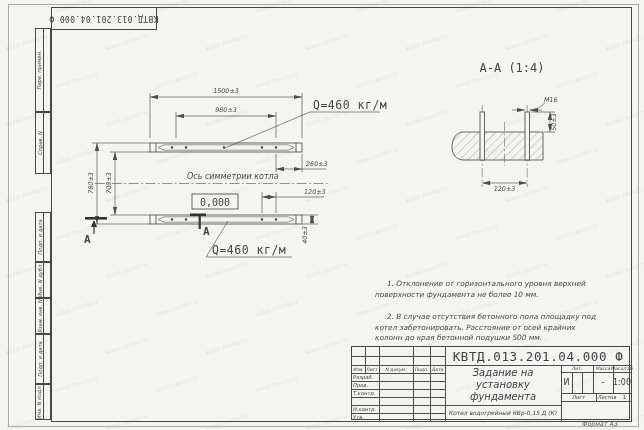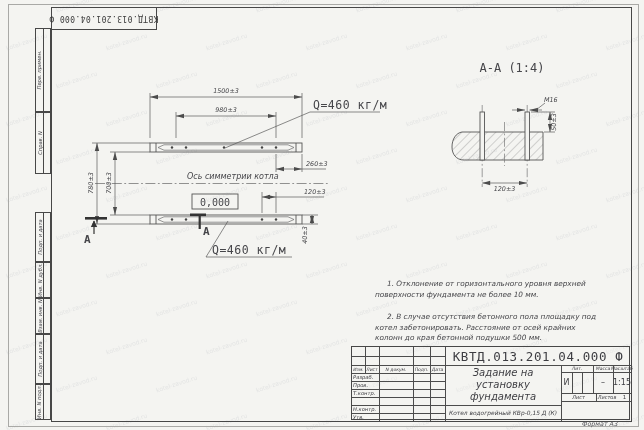--- a/index.html
+++ b/index.html
@@ -372,21 +372,21 @@
     <div class="tcell it" style="left:1px;top:42px;width:26px;height:8px;font-size:5.2px;justify-content:flex-start;">Т.контр.</div>
     <div class="tcell it" style="left:1px;top:58px;width:26px;height:8px;font-size:5.2px;justify-content:flex-start;">Н.контр.</div>
     <div class="tcell it" style="left:1px;top:66px;width:26px;height:8px;font-size:5.2px;justify-content:flex-start;">Утв.</div>
 
     <div class="tcell it" style="left:209px;top:18px;width:32px;height:7px;font-size:4.6px;">Лит.</div>
     <div class="tcell it" style="left:241px;top:18px;width:20px;height:7px;font-size:4.6px;">Масса</div>
     <div class="tcell it" style="left:261px;top:18px;width:18px;height:7px;font-size:4.6px;">Масштаб</div>
 
     <div class="tcell" style="left:209px;top:25px;width:11px;height:21px;font-size:8px;">И</div>
     <div class="tcell" style="left:241px;top:25px;width:20px;height:21px;font-size:8px;">–</div>
-    <div class="tcell" style="left:261px;top:25px;width:18px;height:21px;font-size:8px;">1:15</div>
+    <div class="tcell" style="left:261px;top:25px;width:18px;height:21px;font-size:8px;">1:00</div>
 
     <div class="tcell it" style="left:209px;top:46px;width:35px;height:8px;font-size:5px;">Лист</div>
     <div class="tcell it" style="left:244px;top:46px;width:22px;height:8px;font-size:5px;">Листов</div>
     <div class="tcell" style="left:266px;top:46px;width:13px;height:8px;font-size:5.5px;">1</div>
 
   <div class="ln" style="left: 13px; top: 0px; width: 1px; height: 26px;"></div>
       <div class="ln" style="left: 27px; top: 0px; width: 1px; height: 74px;"></div>
       <div class="ln" style="left: 61px; top: 0px; width: 1px; height: 74px;"></div>
       <div class="ln" style="left: 78px; top: 0px; width: 1px; height: 74px;"></div>
       <div class="ln" style="left: 93px; top: 0px; width: 1px; height: 74px;"></div>

